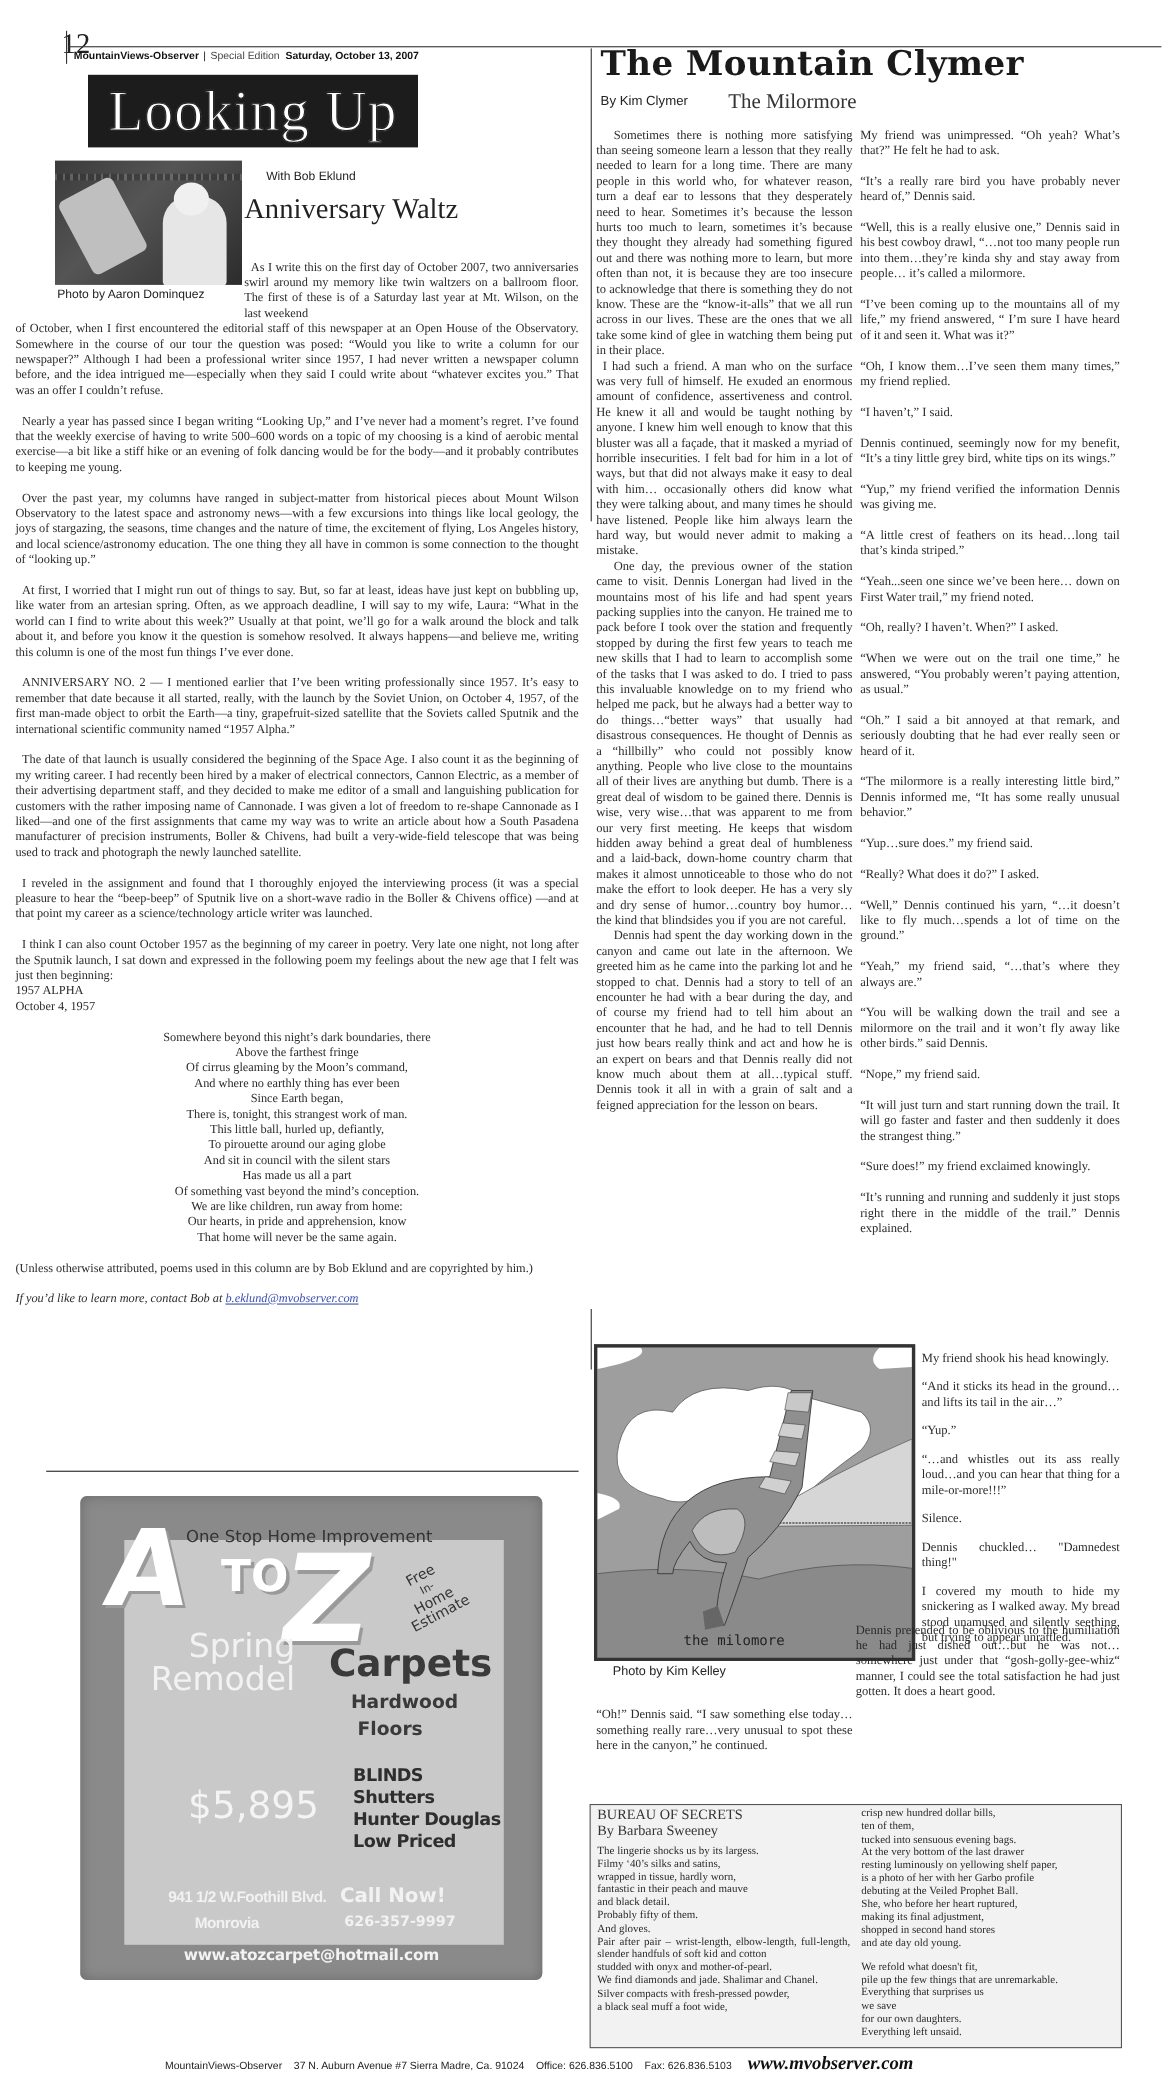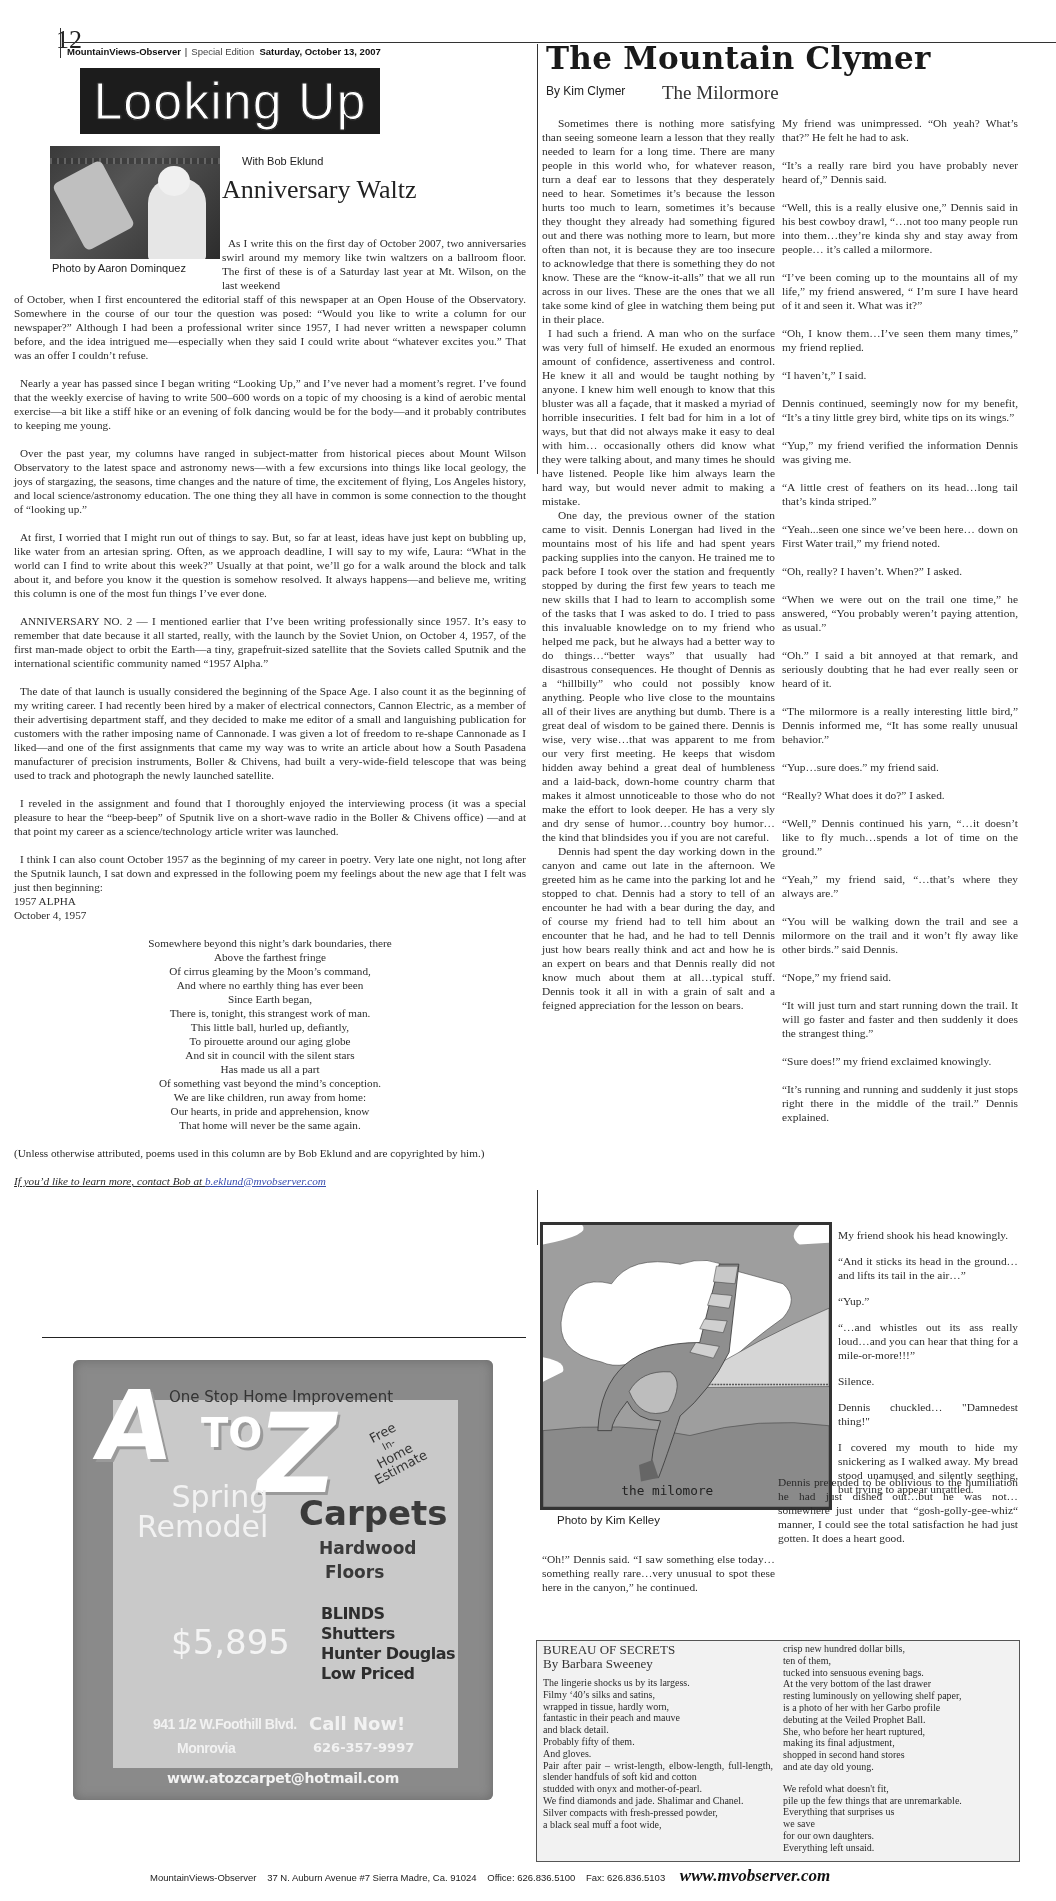--- a/index.html
+++ b/index.html
@@ -14,42 +14,42 @@
   .hdr-rule { left: 62px; top: 42px; width: 994px; height: 1px; background: #333; }
   .hdr-text { left: 67px; top: 46px; font-family: "Liberation Sans", sans-serif; font-size: 9.5px; color: #111; white-space: nowrap; }
   .hdr-text b { font-weight: bold; }
   .hdr-text .sep { margin: 0 4px; }
   .hdr-text .light { color: #444; }
   .right-vline { left: 537px; top: 44px; width: 1px; height: 430px; background: #333; }
   .right-vline2 { left: 537px; top: 1190px; width: 1px; height: 55px; background: #333; }
 
   
   .banner { left: 80px; top: 68px; width: 300px; height: 66px; background: #1c1c1c; display: flex; align-items: center; justify-content: center; }
-  .banner span { font-family: Liberation Sans, sans-serif; font-size: 52px; color: #ffffff; letter-spacing: 1px; -webkit-text-stroke: 1px #1c1c1c; text-shadow: 0 0 1px #fff; }
+  .banner span { font-family: Liberation Serif, serif; font-size: 52px; color: #ffffff; letter-spacing: 1px; -webkit-text-stroke: 1px #1c1c1c; text-shadow: 0 0 1px #fff; }
 
   
   .photo1 { left: 50px; top: 146px; width: 170px; height: 113px; background: linear-gradient(135deg, #3a3a3a 0%, #555 40%, #2c2c2c 100%); overflow: hidden; }
   .photo1 .scope { position: absolute; left: 16px; top: 22px; width: 55px; height: 75px; background: #bfbfbf; transform: rotate(-28deg); border-radius: 6px; }
   .photo1 .person { position: absolute; left: 98px; top: 32px; width: 58px; height: 82px; background: #e6e6e6; border-radius: 25px 25px 4px 4px; }
   .photo1 .head { position: absolute; left: 108px; top: 20px; width: 32px; height: 30px; background: #f0f0f0; border-radius: 50%; }
   .photo1 .lights { position: absolute; left: 0; top: 12px; width: 100%; height: 6px; background: repeating-linear-gradient(90deg, #777 0 2px, #333 2px 7px); opacity: .6; }
   .caption1 { left: 52px; top: 262px; font-family: "Liberation Sans", sans-serif; font-size: 11px; color: #222; }
 
   .with-bob { left: 242px; top: 155px; font-family: "Liberation Sans", sans-serif; font-size: 11px; color: #222; }
   .art-title { left: 222px; top: 175px; font-size: 26px; color: #222; }
 
   
   .lt { font-size: 11.2px; line-height: 14px; text-align: justify; color: #2b2b2b; }
   .lt p { text-indent: 6px; margin-bottom: 14px; }
   .lt p.noind { text-indent: 0; margin-bottom: 0; }
   .lead { left: 222px; top: 236px; width: 304px; }
   .lbody { left: 14px; top: 292px; width: 512px; }
   .lbody .first { text-indent: 0; }
   .poem { text-align: center; margin: 14px 0 14px 0; line-height: 14px; }
-  .italic-note { font-style: italic; text-decoration: underline; }
+  .italic-note { font-style: italic; }
   .italic-note a { color: #3a4fb0; text-decoration: underline; font-style: italic; }
   .left-rule { left: 42px; top: 1337px; width: 484px; height: 1px; background: #222; }
 
   
   .ad { left: 73px; top: 1360px; width: 420px; height: 440px; background: #8a8a8a; border-radius: 6px; box-shadow: inset 0 0 12px #6a6a6a; }
   .ad-inner { position: absolute; left: 40px; top: 40px; width: 345px; height: 368px; background: #c9c9c9; }
   .ad .big { position: absolute; font-family: "DejaVu Sans", sans-serif; font-weight: bold; color: #ffffff; text-shadow: 3px 3px 0 #9a9a9a; }
   .ad .a { left: 24px; top: 10px; font-size: 96px; transform: skewX(-8deg); }
   .ad .to { left: 128px; top: 50px; font-size: 40px; }
   .ad .z { left: 184px; top: 30px; font-size: 110px; transform: skewX(-10deg); }

